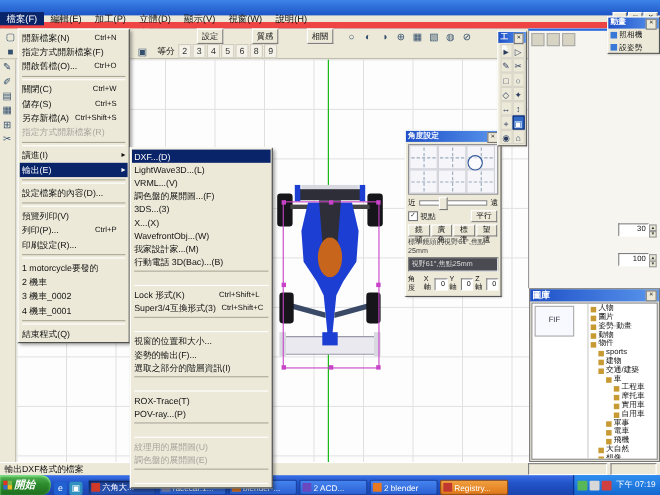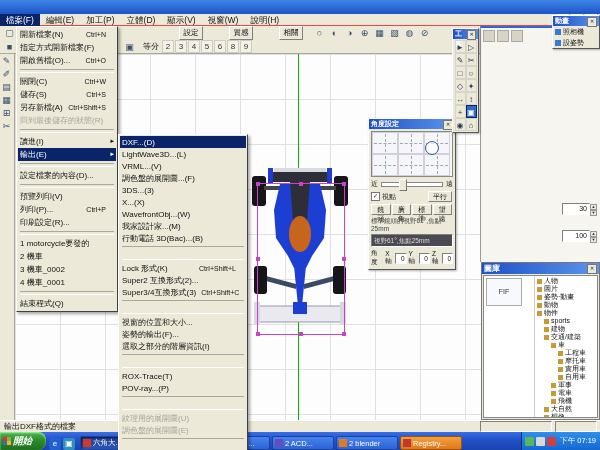--- a/index.html
+++ b/index.html
@@ -8,21 +8,21 @@
           -webkit-font-smoothing:antialiased;}
   
   #titlebar{position:absolute;left:0;top:0;width:600px;height:30px;
     background:linear-gradient(#3d85e8,#1e56c8 45%,#1745a8);display:flex;align-items:flex-end;padding:0 2px;box-sizing:border-box;}
   #app-icon{width:10px;height:10px;background:#d03828;border:1px solid #fff;margin-right:3px;flex:0 0 auto;}
   #titlebar .t-text{color:#fff;font-weight:bold;font-size:9px;white-space:nowrap;overflow:hidden;flex:1;}
   .win-btn{width:13px;height:11px;margin-left:1px;border:1px solid #fff;border-radius:2px;
     background:linear-gradient(#5a9af0,#2c62cc);color:#fff;font-size:7px;line-height:9px;text-align:center;flex:0 0 auto;}
   .win-btn.close{background:linear-gradient(#f0926a,#d8422a);}
   
-  #menubar{position:absolute;left:0;top:14px;width:600px;height:12px;background:#ece9d8;border-bottom:1px solid #ef4444;
+  #menubar{position:absolute;left:0;top:14px;width:600px;height:12px;background:#ece9d8;border-bottom:6px solid #ef4444;
     display:flex;align-items:center;box-sizing:border-box;}
   .mb-item{padding:0 6px;height:12px;line-height:12px;font-size:8.5px;white-space:nowrap;}
   .mb-item.open{background:#0a246a;color:#fff;}
   #mdi-controls{margin-left:auto;display:flex;margin-right:2px;}
   .mdi-btn{width:11px;height:10px;margin-left:1px;background:#ece9d8;border:1px solid;border-color:#fff #777 #777 #fff;
     font-size:6px;line-height:8px;text-align:center;}
   
   .toolbar{position:absolute;left:0;width:600px;height:14px;background:#ece9d8;display:flex;align-items:center;box-sizing:border-box;}
   #toolbar1{top:26px;} #toolbar2{top:40px;border-bottom:1px solid #aca899;}
   .tb-icon{width:13px;height:12px;margin:0 1px;font-size:9px;line-height:12px;text-align:center;color:#35506e;
@@ -552,21 +552,21 @@
 
       </div>
 
       <div class="mi">
         <span class="mi-label">另存新檔(A)</span>
         <span class="mi-short">Ctrl+Shift+S</span>
 
       </div>
 
       <div class="mi disabled">
-        <span class="mi-label">回到最後儲存的狀態(R)</span>
+        <span class="mi-label">指定方式開新檔案(R)</span>
         <span class="mi-short"></span>
 
       </div>
 
       <div class="mi sep">
         
         
         
       </div>
 
@@ -722,25 +722,20 @@
         
         
       </div>
 
       <div class="mi">
         <span class="mi-label">Lock 形式(K)</span>
         <span class="mi-short">Ctrl+Shift+L</span>
 
       </div>
 
-      <div class="mi">
-        <span class="mi-label">Super2 互換形式(2)...</span>
-        <span class="mi-short"></span>
-
-      </div>
 
       <div class="mi">
         <span class="mi-label">Super3/4互換形式(3)</span>
         <span class="mi-short">Ctrl+Shift+C</span>
 
       </div>
 
       <div class="mi sep">
         
         

